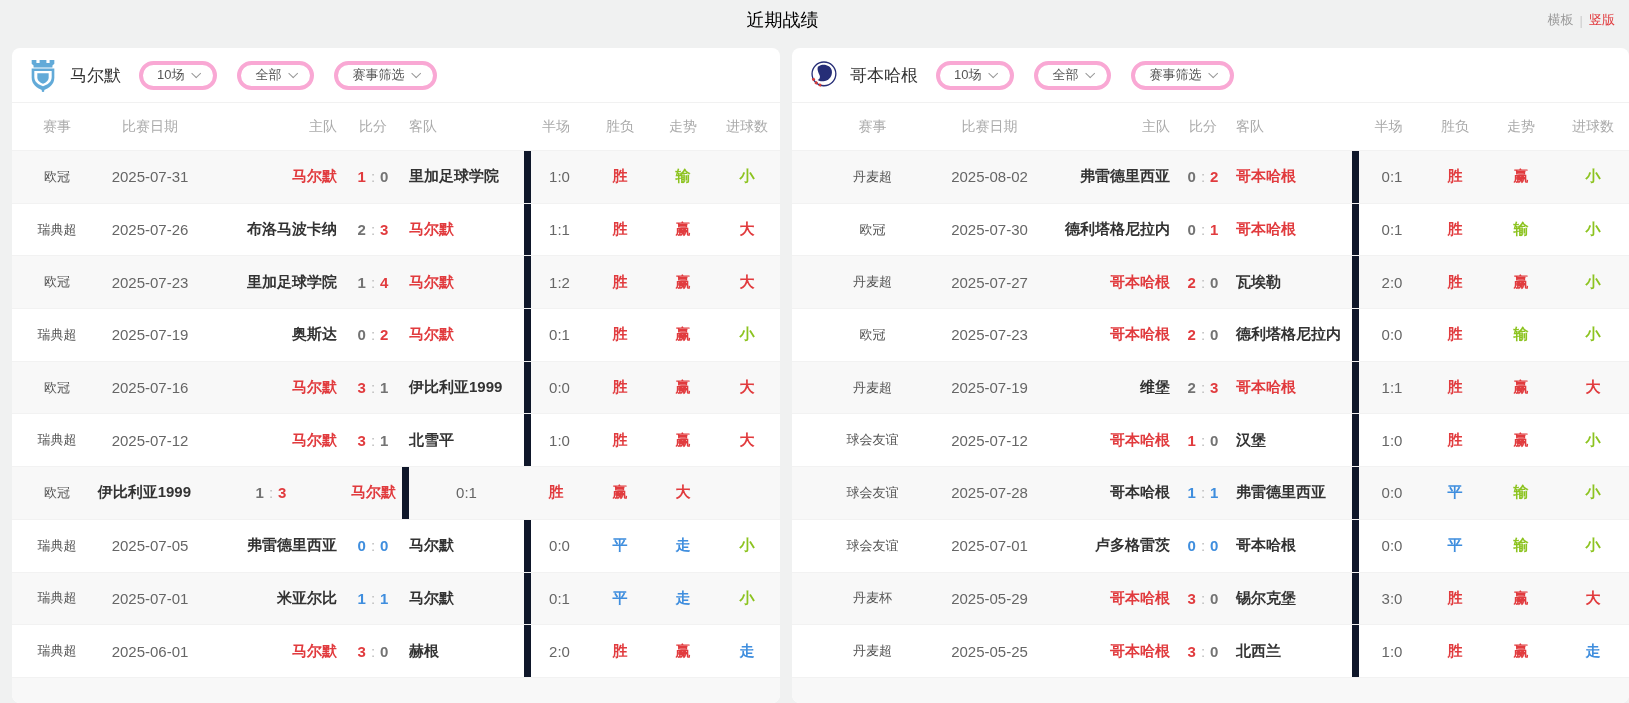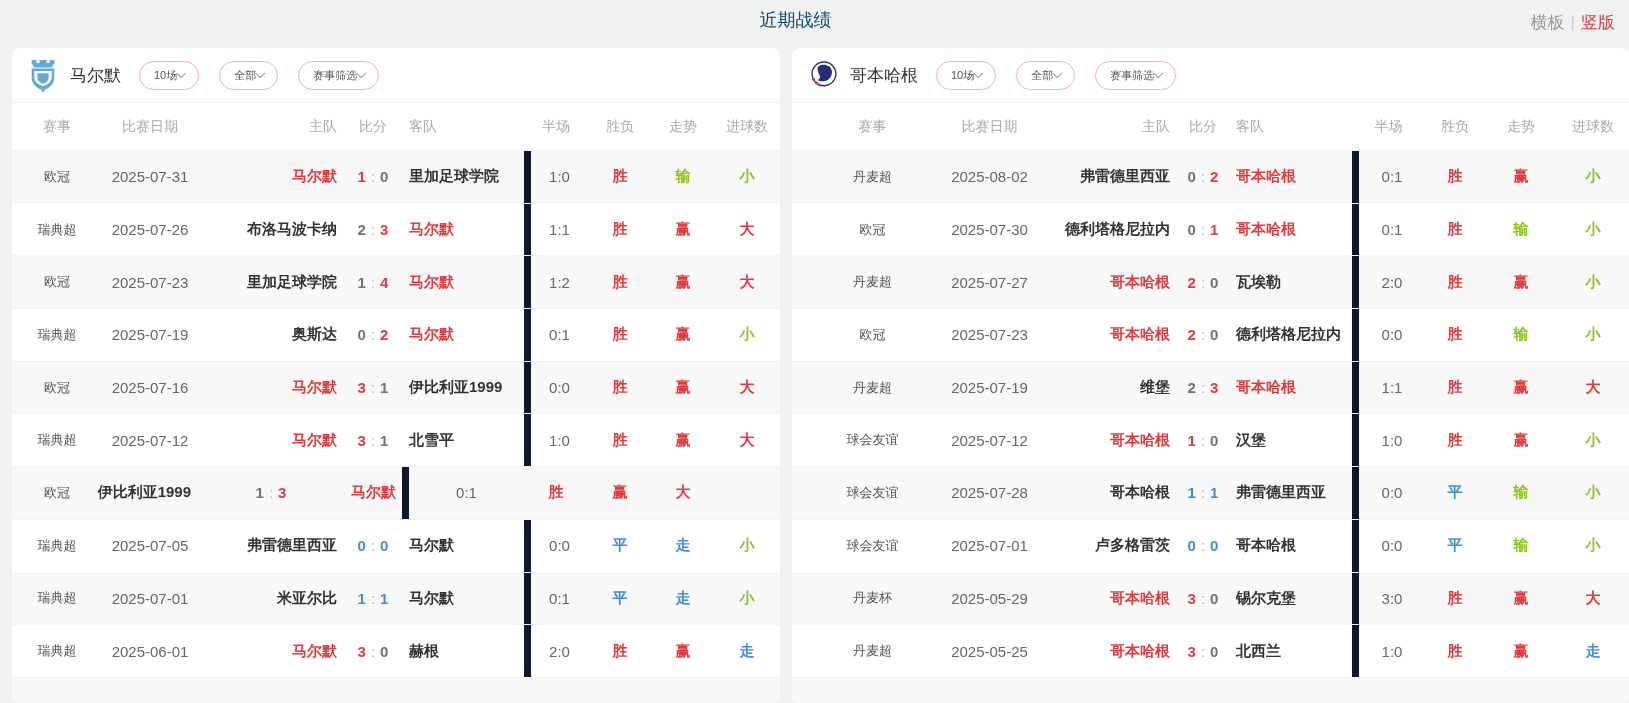--- a/index.html
+++ b/index.html
@@ -1,29 +1,29 @@
 <!DOCTYPE html>
 <html><head>
 <meta charset="utf-8">
 <style>
 *{box-sizing:border-box;margin:0;padding:0}
 html,body{width:1629px;height:703px}
 body{position:relative;overflow:hidden;background:#f0f1f1;font-family:"Liberation Sans","DejaVu Sans",sans-serif}
-.page-title{position:absolute;top:8px;left:13px;width:1565px;text-align:center;font-size:18px;color:#0c4a6e}
-.layout-toggle{position:absolute;top:11px;right:14px;display:flex;align-items:center;gap:6px;font-size:17px}
+.page-title{position:absolute;top:8px;left:0;width:1565px;text-align:center;font-size:18px;color:#000000}
+.layout-toggle{position:absolute;top:11px;right:14px;display:flex;align-items:center;gap:6px;font-size:13px}
 .layout-horizontal{color:#999;cursor:pointer}
 .toggle-divider{color:#ccc}
 .layout-vertical{color:#e13b3e;cursor:pointer}
 .card{position:absolute;top:48px;height:655px;background:#fff;border-radius:8px;overflow:hidden}
 .card-left{left:12px;width:768px}
 .card-right{left:792px;width:837px}
 .card-head{height:55px;display:flex;align-items:center;gap:10px;padding:0 14px;border-bottom:1px solid #f1f1f1}
 .crest{flex:none;display:flex;align-items:center}
 .team-name{font-size:17px;color:#333;margin-right:8px;white-space:nowrap}
-.pill{display:inline-flex;align-items:center;height:29px;padding:0 14px;border:1px solid #f9a8d4;border-radius:16px;background:#fff;font-size:11px;color:#555;cursor:pointer;margin-right:10px;white-space:nowrap}
+.pill{display:inline-flex;align-items:center;gap:8px;height:29px;padding:0 14px;border:4px solid #f9a8d4;border-radius:16px;background:#fff;font-size:13px;color:#555;cursor:pointer;margin-right:10px;white-space:nowrap}
 .chev{width:7px;height:7px;border-right:1.5px solid #999;border-bottom:1.5px solid #999;transform:rotate(45deg) translate(-1px,-2px)}
 .thead{display:grid;height:47px;align-items:center;color:#aaa;font-size:14px}
 .tbody .trow{display:grid;height:52.7px;align-items:center;font-size:15px;border-top:1px solid #f2f2f2;cursor:pointer}
 .tbody .trow:nth-child(odd){background:#f8f8f8}
 .tbody::after{content:"";display:block;height:26px;background:#f8f8f8;border-top:1px solid #f2f2f2}
 .card-left .thead,.card-left .trow{grid-template-columns:90px 96px 146px 58px 122px 64px 64px 62px 66px}
 .card-right .thead,.card-right .trow{grid-template-columns:145px 105px 135px 52px 123px 73px 60px 72px 72px}
 .cell{display:flex;align-items:center;justify-content:center;white-space:nowrap;height:100%}
 .cell.home{justify-content:flex-end;padding-right:7px}
 .cell.away{justify-content:flex-start;padding-left:7px}

